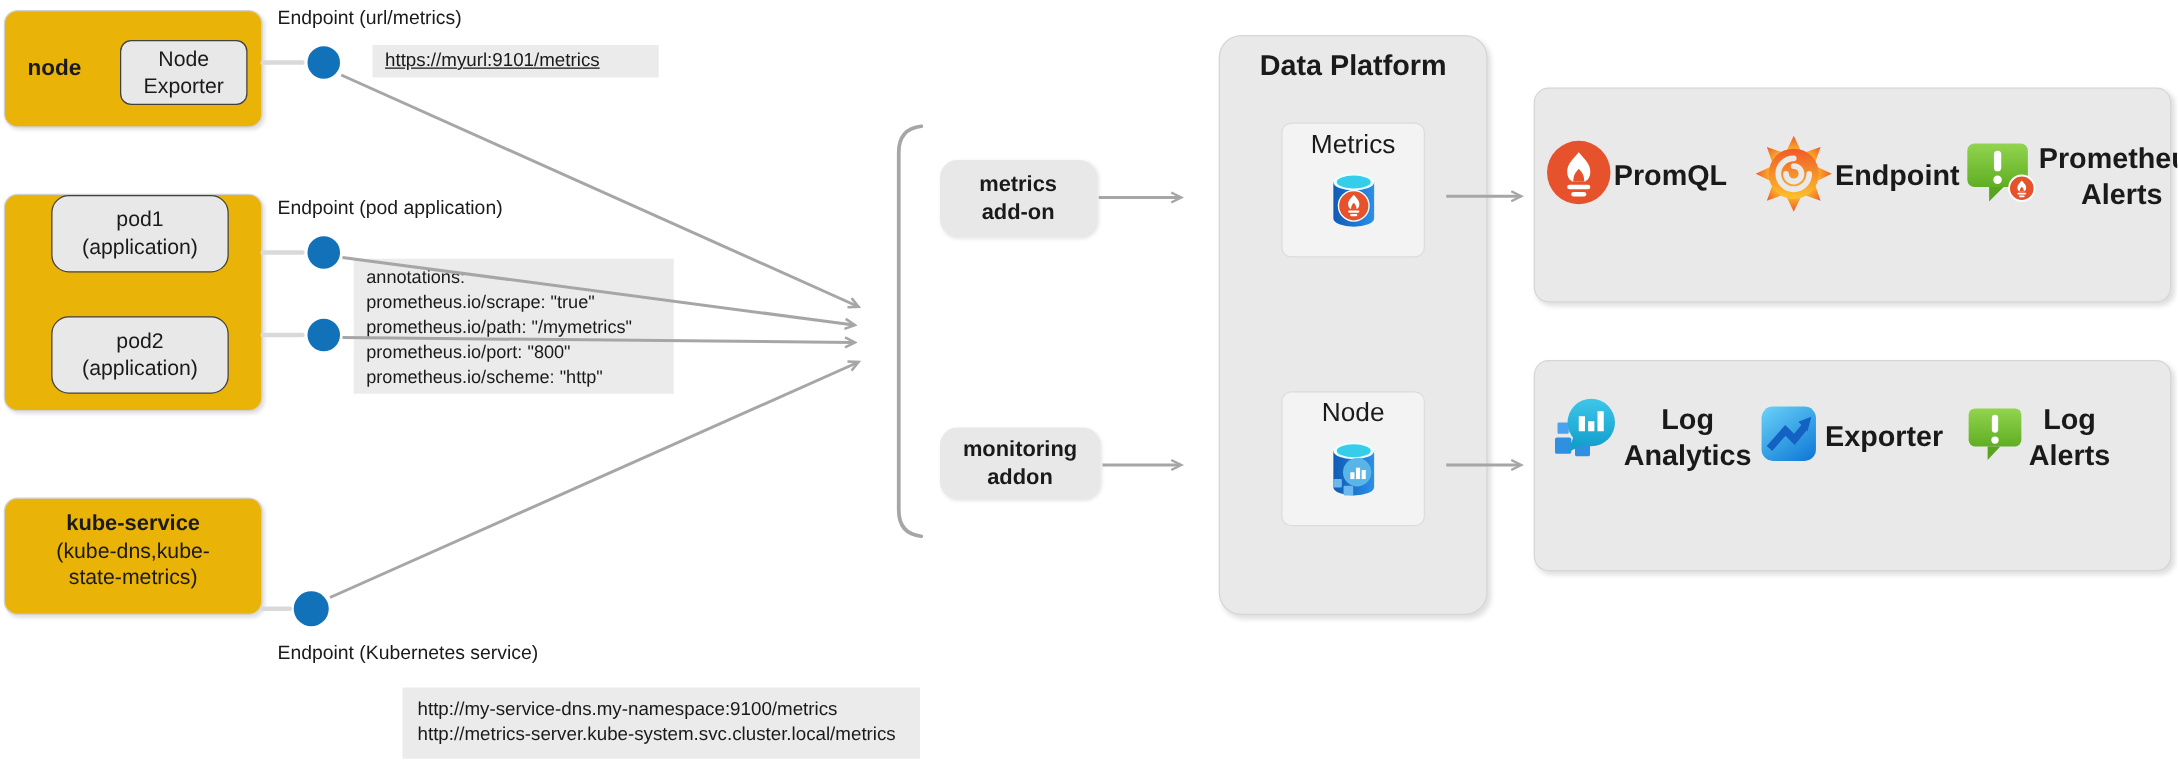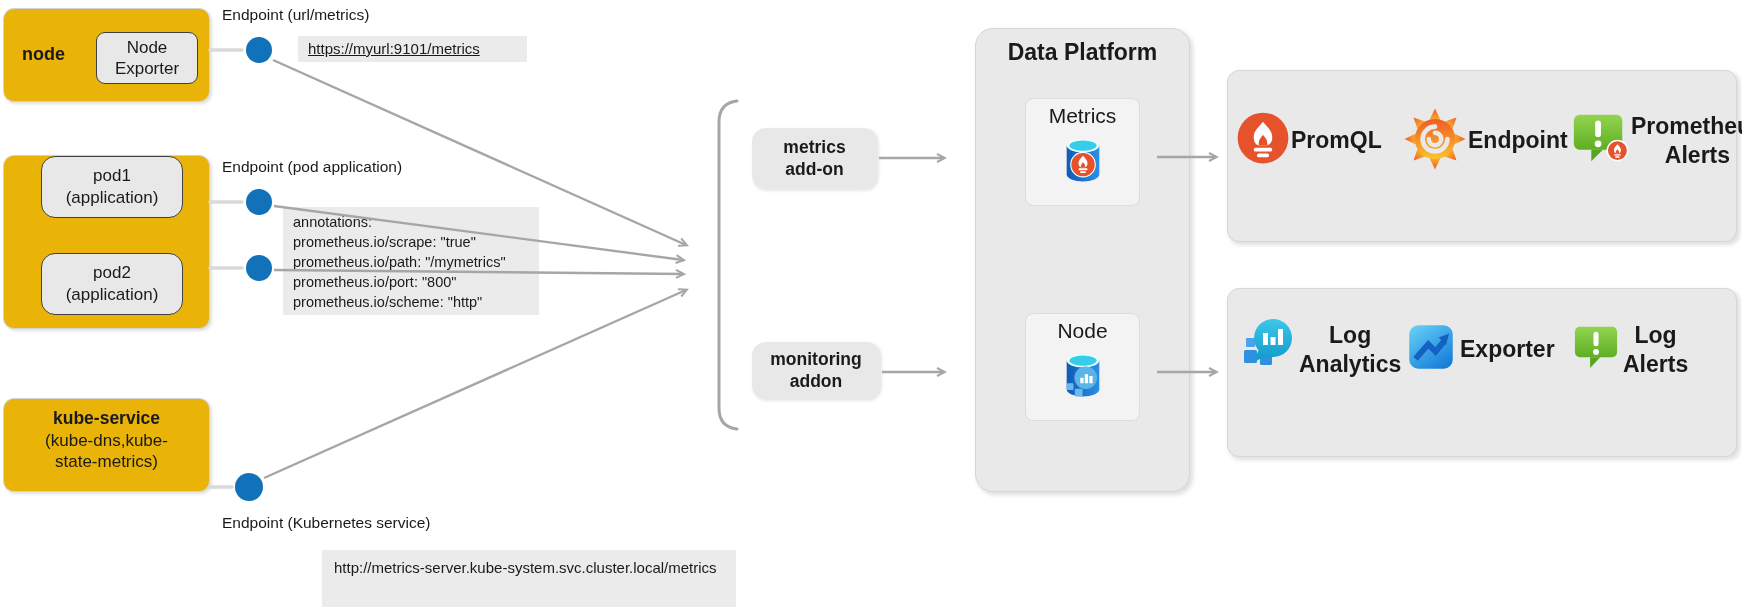--- a/index.html
+++ b/index.html
@@ -60,20 +60,21 @@
 
   <div class="abs valuebox z1" style="left:283px;top:207px;width:256px;height:108px;padding:5px 10px;box-sizing:border-box;font-size:14.5px;line-height:20px;">
     <div style="font-weight:normal;">annotations:</div>
     <div>prometheus.io/scrape: "true"</div>
     <div>prometheus.io/path: "/mymetrics"</div>
     <div>prometheus.io/port: "800"</div>
     <div>prometheus.io/scheme: "http"</div>
   </div>
 
   <div class="abs valuebox z1" style="left:322px;top:550px;width:414px;height:57px;padding:8px 12px;box-sizing:border-box;line-height:20px;">
+    <div>http://my-service-dns.my-namespace:9100/metrics</div>
     <div>http://metrics-server.kube-system.svc.cluster.local/metrics</div>
   </div>
 
   <div class="abs addon pre z1" style="left:752px;top:128px;width:125px;height:61px;">metrics
 add-on</div>
   <div class="abs addon pre z1" style="left:752px;top:342px;width:128px;height:57px;">monitoring
 addon</div>
 
   <div class="abs panel z1" style="left:943px;top:28px;width:213px;height:462px;border-radius:18px;margin-left:32px;">
     <div class="platform-title" style="margin-top:10px;">Data Platform</div>

